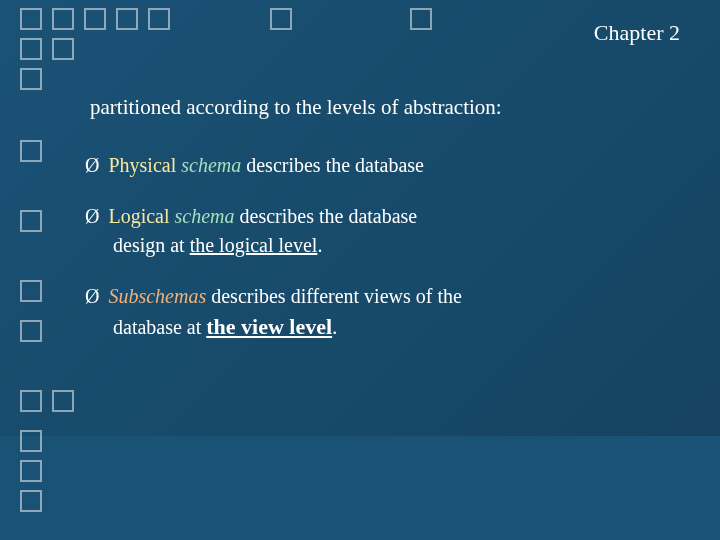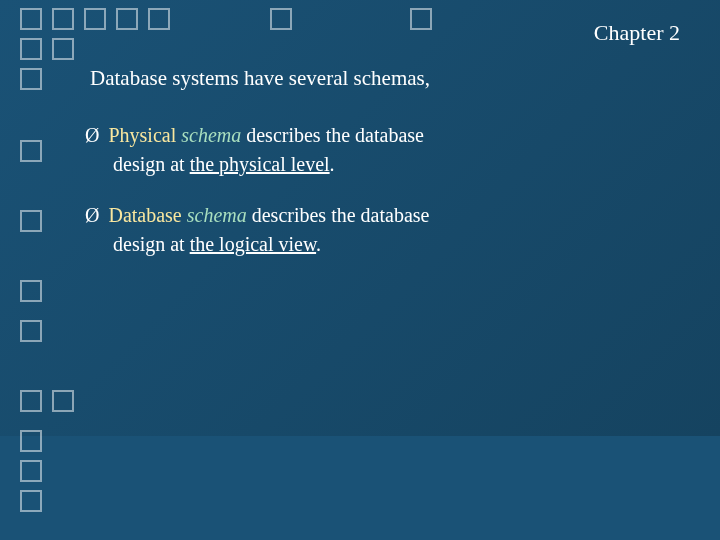--- a/index.html
+++ b/index.html
@@ -119,41 +119,49 @@
       <div class="sq" style="top: 430px; left: 20px; width: 22px; height: 22px;"></div>
       <div class="sq" style="top: 460px; left: 20px; width: 22px; height: 22px;"></div>
       <div class="sq" style="top: 490px; left: 20px; width: 22px; height: 22px;"></div>
     </div>
 
   <div class="chapter-title">
     <span>Chapter 2</span>
   </div>
 
   <div class="intro-text">
-    <span>Database   systems   have   several   schemas,</span><br>
+    <br>
+    <span>partitioned according to the levels of abstraction:</span>
   </div>
 
   <div class="bullet-section">
     <div class="bullet-line">
       <span class="arrow">Ø</span>
       <span class="highlight-yellow"> Physical</span>
       <span class="highlight-green"> schema</span>
       <span> describes  the  database</span>
     </div>
+  </div>
+
+  <div class="bullet-section">
+    <div class="bullet-line">
+      <span class="arrow">Ø</span>
+      <span class="highlight-yellow"> Logical</span>
+      <span class="highlight-green"> schema</span>
+      <span>  describes  the  database</span>
+    </div>
     <div class="bullet-line indent">
-      <span>design at </span><span class="underline-text">the physical level</span><span>.</span>
+      <span>design at </span><span class="underline-text">the logical level</span><span>.</span>
     </div>
   </div>
 
   <div class="bullet-section">
     <div class="bullet-line">
       <span class="arrow">Ø</span>
-      <span class="highlight-yellow"> Database</span>
-      <span class="highlight-green"> schema</span>
-      <span>  describes  the  database</span>
+      <span class="highlight-orange"> Subschemas</span>
+      <span> describes different views of the</span>
     </div>
     <div class="bullet-line indent">
-      <span>design at </span><span class="underline-text">the logical view</span><span>.</span>
+      <span>database at </span><span class="underline-text" style="font-size:22px; font-weight:bold;">the view level</span><span>.</span>
     </div>
   </div>
-
 
 </div>
 
 </body></html>

